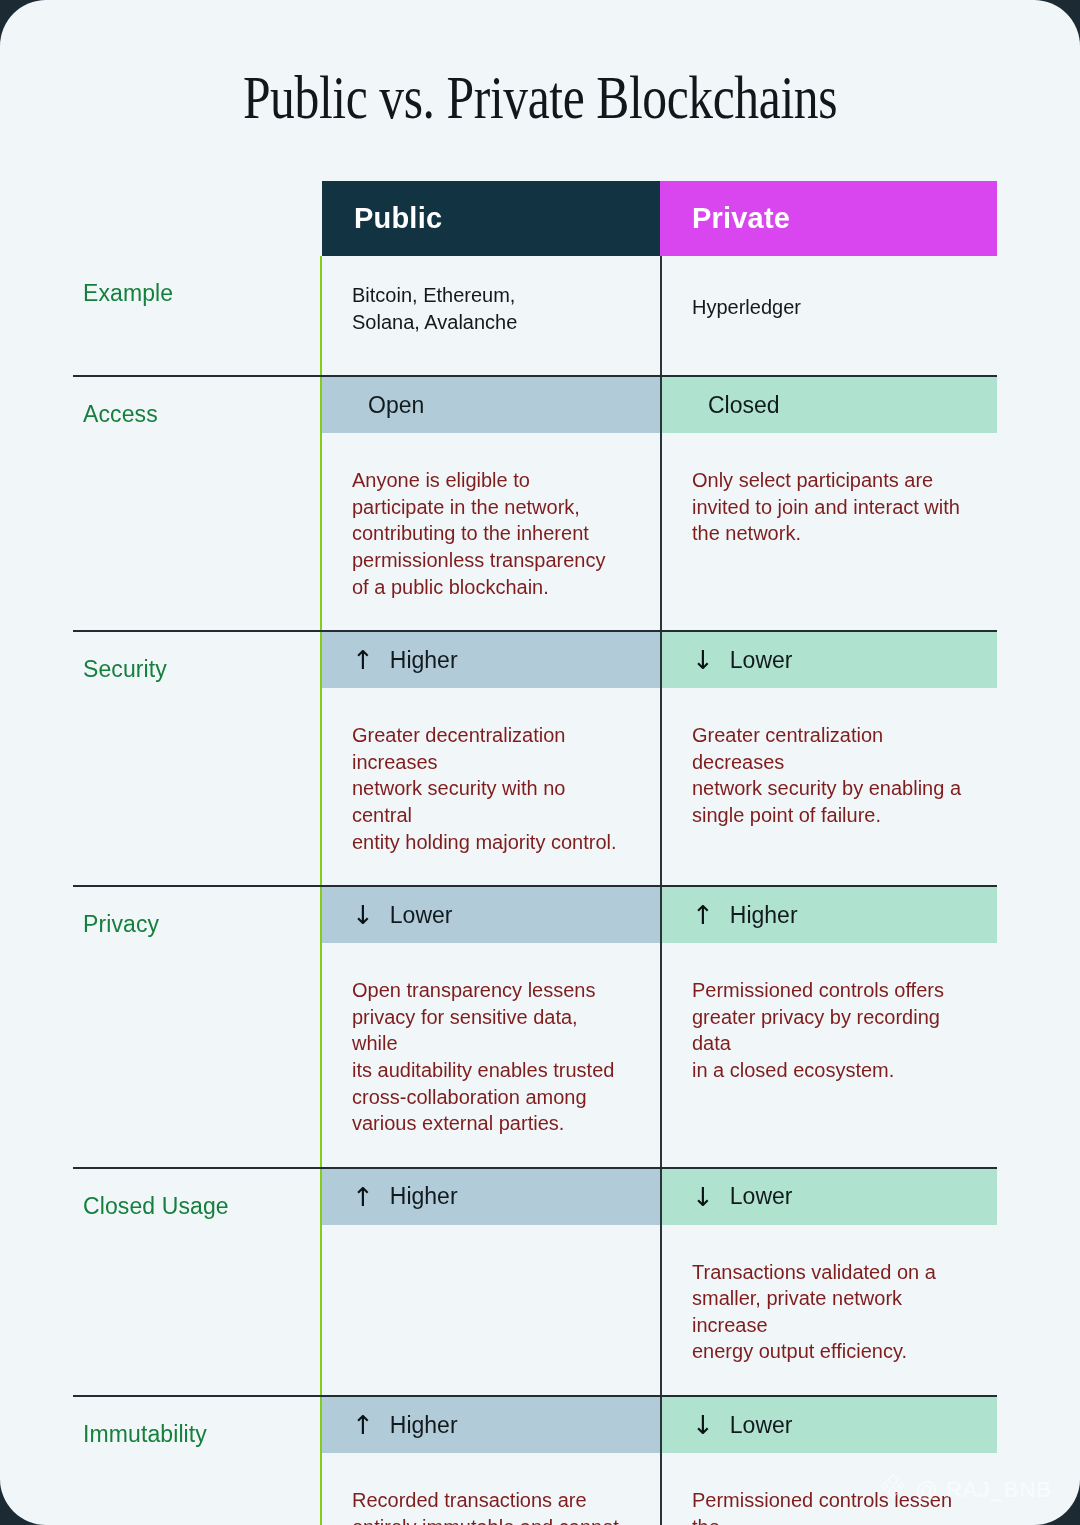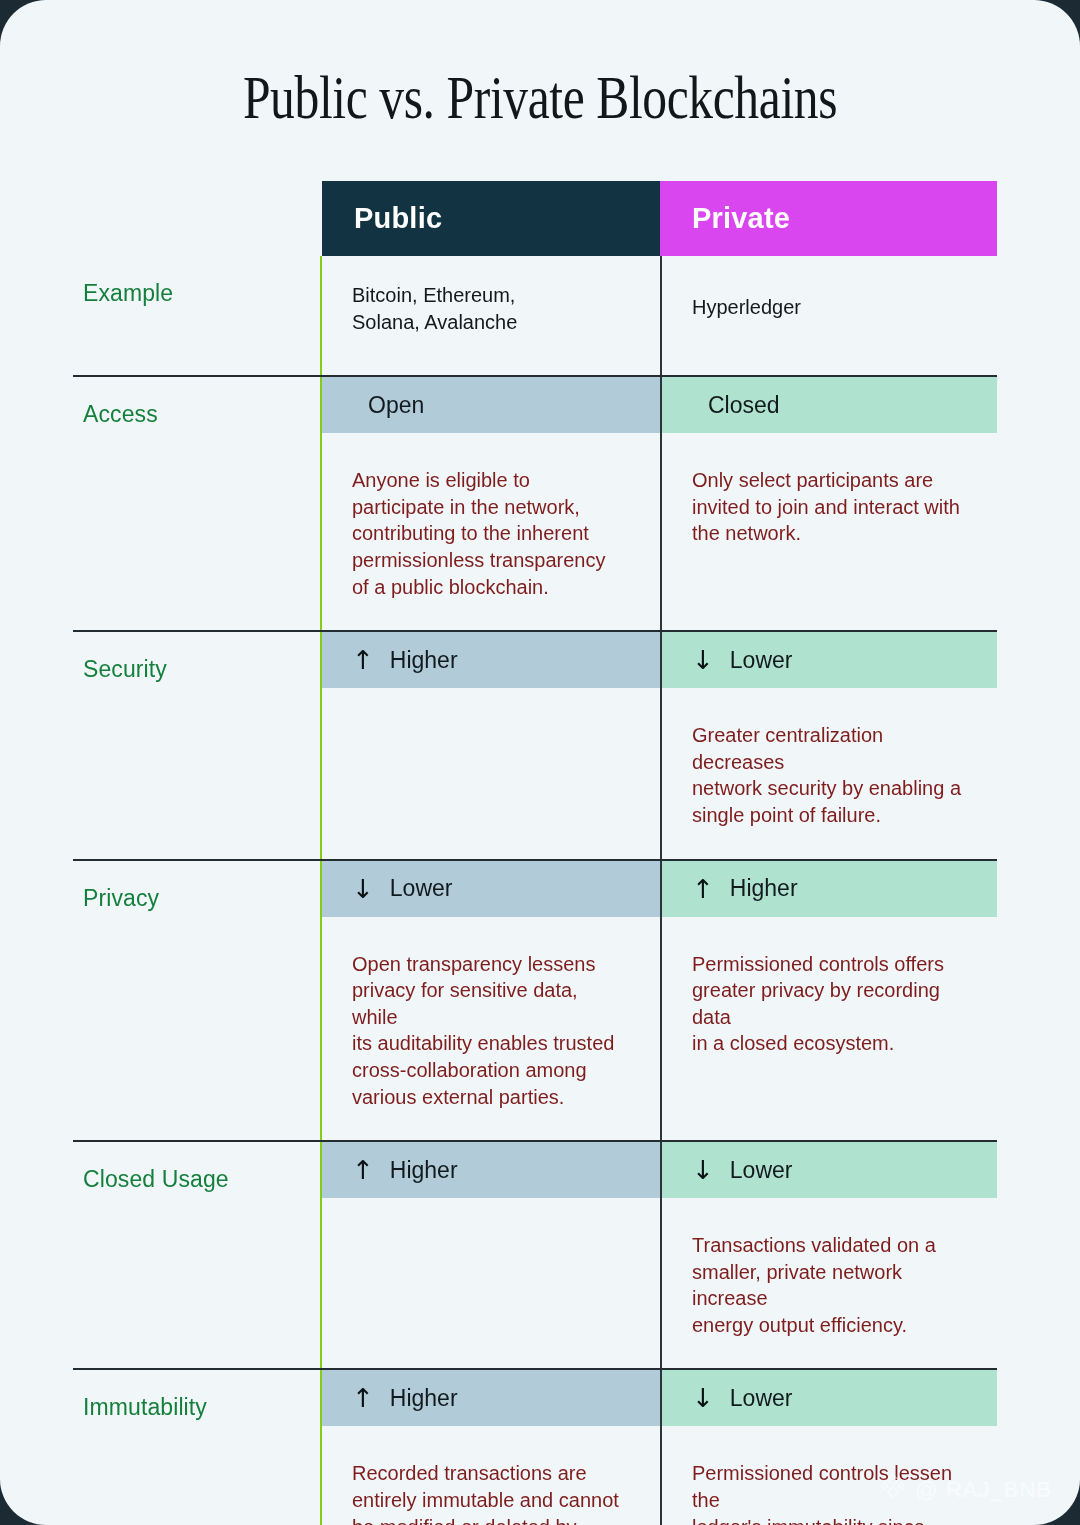--- a/index.html
+++ b/index.html
@@ -233,20 +233,23 @@
     </div>
 
     <div class="row">
       <div class="rowlabel">Security</div>
       <div class="cols">
         <div class="col col-public">
           <div class="band band-blue">
             <span class="arrow">↑</span>
             <span>Higher</span>
           </div>
+          <div class="desc pad-top-lg">Greater decentralization increases
+network security with no central
+entity holding majority control.</div>
         </div>
         <div class="col col-private">
           <div class="band band-mint">
             <span class="arrow">↓</span>
             <span>Lower</span>
           </div>
           <div class="desc pad-top-lg">Greater centralization decreases
 network security by enabling a
 single point of failure.</div>
         </div>

